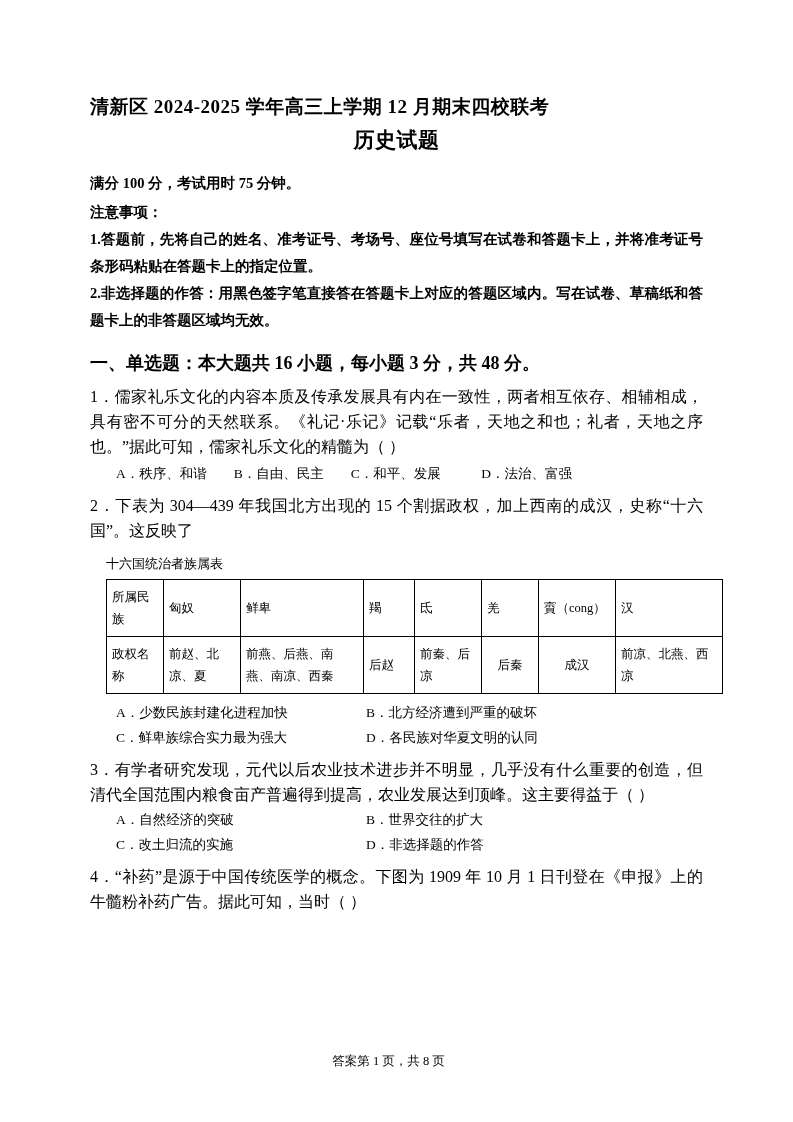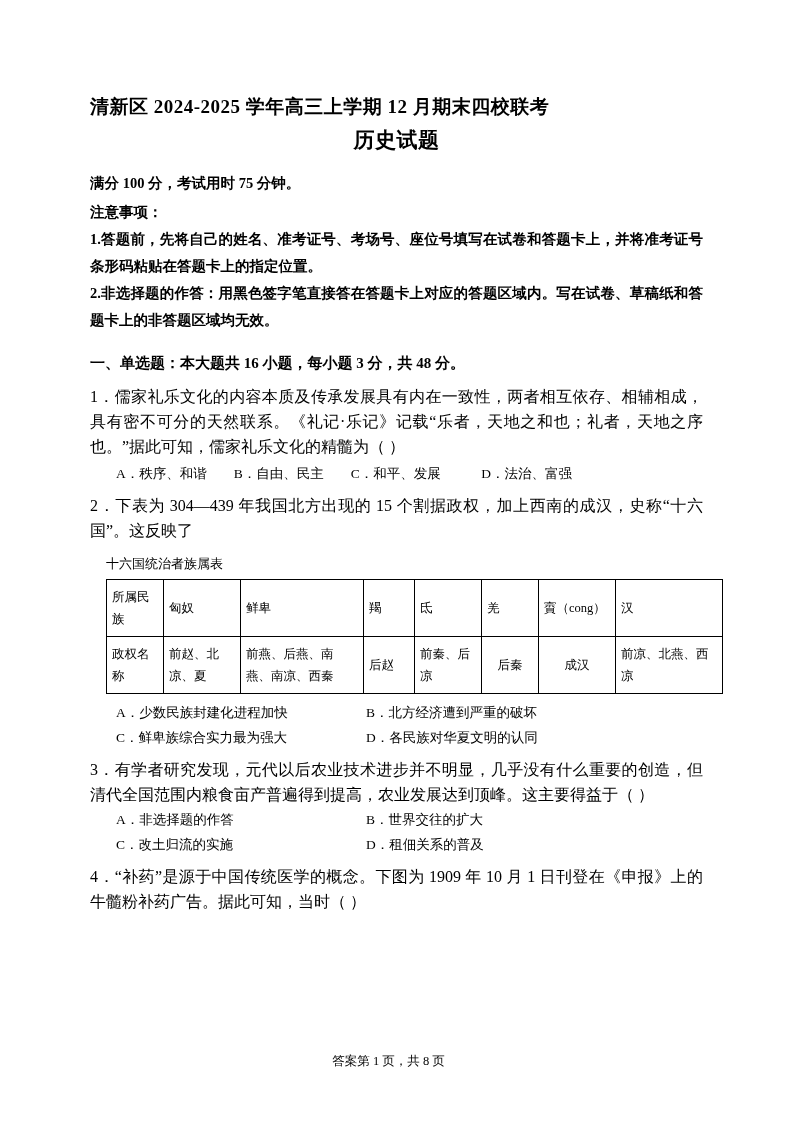--- a/index.html
+++ b/index.html
@@ -47,21 +47,21 @@
     margin-top: 2px;
   }
   .notice-block {
     font-weight: bold;
     font-size: 14.5px;
     line-height: 27px;
     text-align: justify;
   }
   .section-head {
     font-weight: bold;
-    font-size: 15px;
+    font-size: 18px;
     line-height: 27px;
     margin-top: 16px;
   }
   .q {
     font-size: 16px;
     line-height: 25px;
     text-align: justify;
     margin-top: 7px;
   }
   .opts {
@@ -168,25 +168,25 @@
     <div class="c1">A．少数民族封建化进程加快</div>
     <div class="c2">B．北方经济遭到严重的破坏</div>
   </div>
   <div class="opt-row">
     <div class="c1">C．鲜卑族综合实力最为强大</div>
     <div class="c2">D．各民族对华夏文明的认同</div>
   </div>
 
   <div class="q">3．有学者研究发现，元代以后农业技术进步并不明显，几乎没有什么重要的创造，但清代全国范围内粮食亩产普遍得到提高，农业发展达到顶峰。这主要得益于（    ）</div>
   <div class="opt-row">
-    <div class="c1">A．非选择题的作答</div>
+    <div class="c1">A．自然经济的突破</div>
     <div class="c2">B．世界交往的扩大</div>
   </div>
   <div class="opt-row">
     <div class="c1">C．改土归流的实施</div>
-    <div class="c2">D．租佃关系的普及</div>
+    <div class="c2">D．非选择题的作答</div>
   </div>
 
   <div class="q">4．“补药”是源于中国传统医学的概念。下图为 1909 年 10 月 1 日刊登在《申报》上的牛髓粉补药广告。据此可知，当时（    ）</div>
   <div class="q-fig-space"></div>
 
   <div class="footer">答案第 1 页，共 8 页</div>
 </div>
 
 </body></html>

